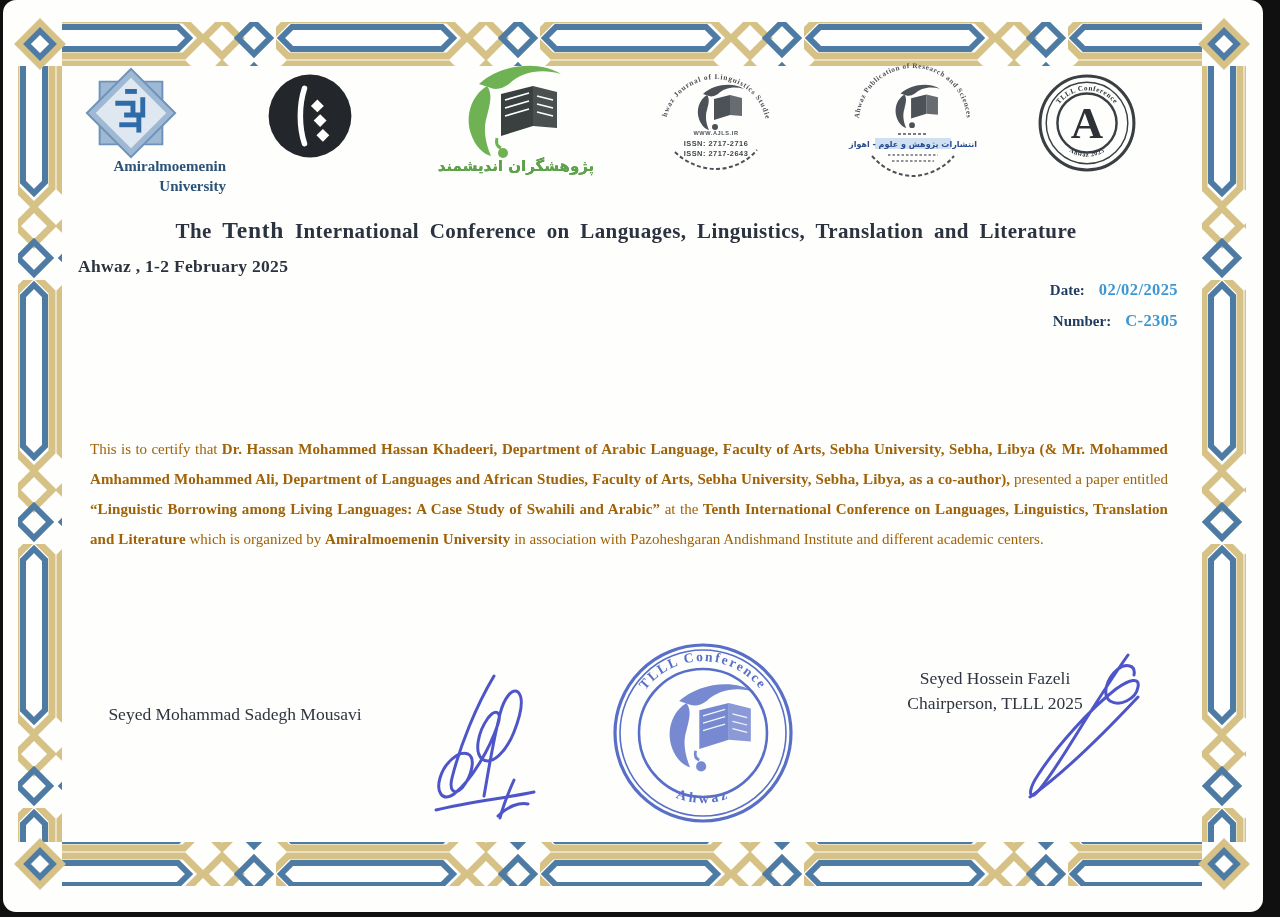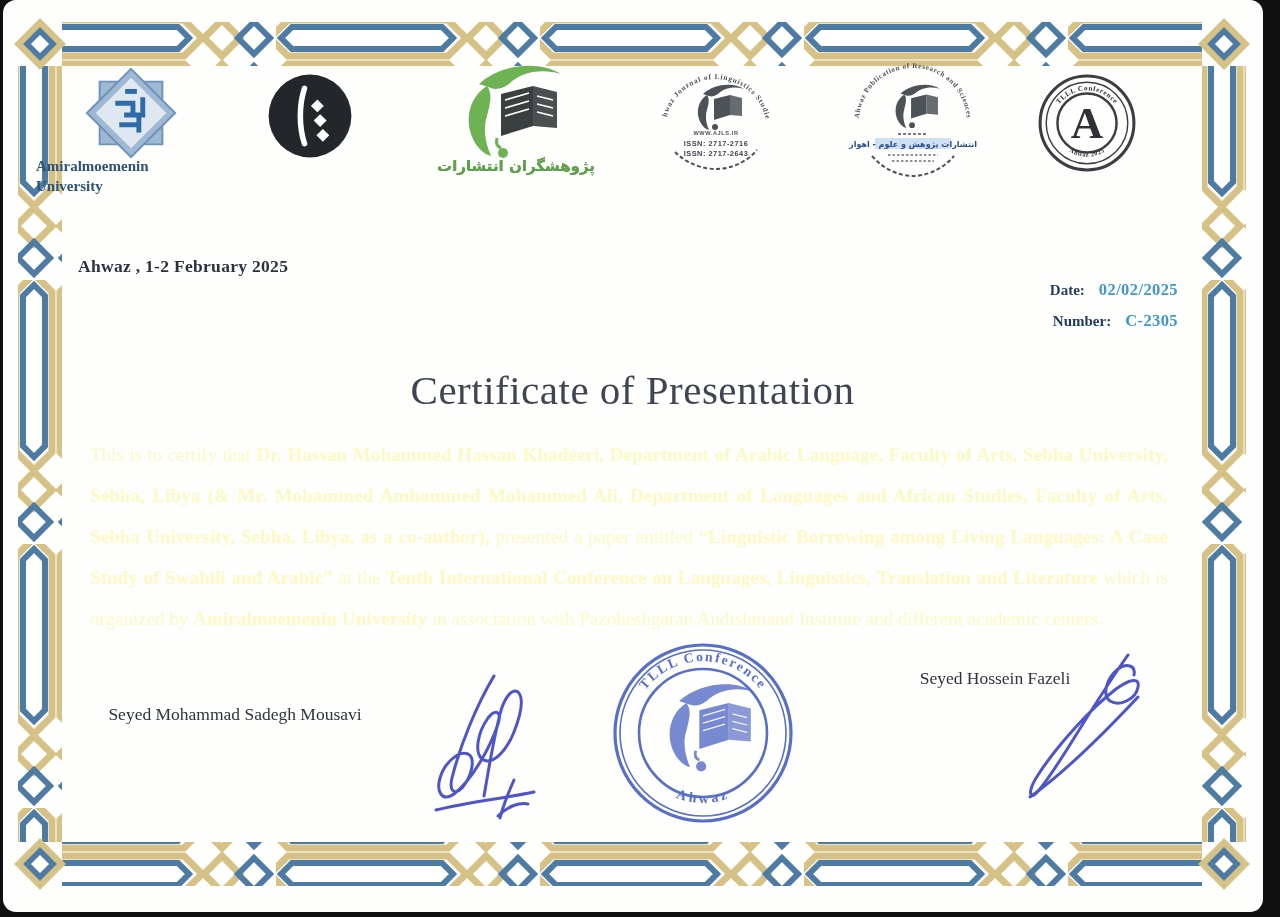--- a/index.html
+++ b/index.html
@@ -1,27 +1,27 @@
 <!DOCTYPE html>
 <html><head>
 <meta charset="utf-8">
 <style>
   html,body{margin:0;padding:0;background:#101010;}
   .photo{position:relative;width:1280px;height:917px;background:#101010;overflow:hidden;
          font-family:"Liberation Serif", serif;}
   .paper{position:absolute;left:3px;top:0;right:17px;bottom:5px;background:#fefefc;border-radius:13px;}
   .abs{position:absolute;}
-  .cap{font-weight:700;text-align:left;}
+  .cap{font-weight:700;text-align:right;}
   .title-line{font-weight:700;color:#2b3340;font-size:21px;letter-spacing:.4px;word-spacing:5px;text-align:center;white-space:nowrap;}
   .title-emph{font-size:23.5px;letter-spacing:.8px;}
   .venue{font-weight:700;color:#2b3340;font-size:17.5px;letter-spacing:.3px;}
   .meta-row{text-align:right;font-weight:700;font-size:15px;color:#1f3a5f;}
   .meta-row .val{color:#3e97d3;font-size:16.5px;margin-left:14px;letter-spacing:.4px;}
   .heading{font-size:41px;color:#3f4552;text-align:center;letter-spacing:.5px;}
-  .para{font-size:19px;line-height:41px;color:#fef9c3;text-align:justify;}
+  .para{font-size:15px;line-height:30px;color:#a16207;text-align:justify;}
   .para b{letter-spacing:.1px;}
   .sig-block{text-align:center;font-size:17.5px;color:#2e3540;line-height:25px;}
   .green-cap{font-family:"DejaVu Sans", sans-serif;font-weight:700;color:#5ea349;font-size:15px;
              letter-spacing:1px;text-align:center;text-shadow:0 0 .5px #3e7e2e;}
   svg{display:block;}
 </style>
 </head>
 <body>
 
 <div class="photo">
@@ -83,21 +83,21 @@
 
   <svg class="abs" style="left:455px;top:60px;" width="120" height="100" viewBox="0 0 120 100">
     <path d="M 24,24 C 46,4 84,0 106,14 C 86,8 66,12 54,24 Q 44,31 36,28 Z" fill="#6fb254"></path>
     <path d="M 32,26 C 16,36 10,56 16,74 C 20,86 28,94 36,96 C 30,82 28,68 32,56 C 35,44 38,34 32,26 Z" fill="#6fb254"></path>
     <path d="M 46,34 L 78,26 L 78,66 L 46,76 Z" fill="#3a3f3f"></path>
     <path d="M 78,26 L 102,32 L 102,68 L 78,66 Z" fill="#4a4f4f"></path>
     <path d="M 50,40 L 74,33 M 50,48 L 74,41 M 50,56 L 74,49 M 82,36 L 98,40 M 82,44 L 98,48 M 82,52 L 98,56" stroke="#ffffff" stroke-width="1.6" fill="none"></path>
     <path d="M 42,78 q -2,8 4,10" stroke="#6fb254" stroke-width="3" fill="none"></path>
     <circle cx="48" cy="93" r="5" fill="#6fb254"></circle>
   </svg>
-  <div class="abs green-cap" style="left:430px;top:157px;width:172px;">پژوهشگران انتشارات</div>
+  <div class="abs green-cap" style="left:430px;top:157px;width:172px;">پژوهشگران اندیشمند</div>
 
   <svg class="abs" style="left:655px;top:56px;" width="122" height="122" viewBox="0 0 122 122">
     <defs>
         <path id="ajlsTop" d="M 11,64 A 51,51 0 0 1 111,64"></path>
       </defs>
     <text font-family="Liberation Serif, serif" font-size="7.4" font-weight="700" fill="#4c5258" letter-spacing="0.8">
       <textPath href="#ajlsTop" startOffset="50%" text-anchor="middle">Ahwaz Journal of Linguistics Studies</textPath>
     </text>
     <g transform="translate(36,26) scale(0.5)" fill="#4c5258">
       <path d="M 24,24 C 46,4 84,0 106,14 C 86,8 66,12 54,24 Q 44,31 36,28 Z"></path>
@@ -143,38 +143,41 @@
     </defs>
     <text font-family="Liberation Serif, serif" font-size="7" font-weight="700" fill="#2e3236" letter-spacing="0.6">
       <textPath href="#aSealTop" startOffset="50%" text-anchor="middle">TLLL Conference</textPath>
     </text>
     <text x="50" y="65" text-anchor="middle" font-family="Liberation Serif, serif" font-size="44" font-weight="700" fill="#2e3236">A</text>
     <text font-family="Liberation Serif, serif" font-size="6.2" font-weight="700" fill="#2e3236" letter-spacing="0.5">
       <textPath href="#aSealBot" startOffset="50%" text-anchor="middle">Ahwaz 2025</textPath>
     </text>
   </svg>
 
+  <div class="abs title-line" style="left:70px;top:217px;width:1112px;">
+    <span>The </span><span class="title-emph">Tenth</span><span> International Conference on Languages, Linguistics, Translation and Literature</span>
+  </div>
   <div class="abs venue" style="left:78px;top:256px;text-align:right;">Ahwaz ,  1-2 February 2025</div>
 
   <div class="abs meta-row" style="left:950px;top:280px;width:228px;">
     <span>Date:</span><span class="val">02/02/2025</span>
   </div>
   <div class="abs meta-row" style="left:950px;top:311px;width:228px;">
     <span>Number:</span><span class="val">C-2305</span>
   </div>
 
-  <div class="abs heading" style="left:90px;top:366px;width:1085px;">Certificate of Presentation</div>
 
   <div class="abs para" style="left:90px;top:434px;width:1078px;"><span>This is to certify that </span><b>Dr. Hassan Mohammed Hassan Khadeeri, Department of Arabic Language, Faculty of Arts, Sebha University, Sebha, Libya (&amp; Mr. Mohammed Amhammed Mohammed Ali, Department of Languages and African Studies, Faculty of Arts, Sebha University, Sebha, Libya, as a co-author),</b><span> presented a paper entitled </span><b>“Linguistic Borrowing among Living Languages: A Case Study of Swahili and Arabic”</b><span> at the </span><b>Tenth International Conference on Languages, Linguistics, Translation and Literature</b><span> which is organized by </span><b>Amiralmoemenin University</b><span> in association with Pazoheshgaran Andishmand Institute and different academic centers.</span></div>
 
   <div class="abs sig-block" style="left:85px;top:702px;width:300px;">
     <div>Seyed Mohammad Sadegh Mousavi</div>
   </div>
   <div class="abs sig-block" style="left:845px;top:666px;width:300px;">
     <div>Seyed Hossein Fazeli</div>
+    <div>Chairperson, TLLL 2025</div>
   </div>
 
   <svg class="abs" style="left:402px;top:662px;" width="170" height="165" viewBox="0 0 170 165">
     <g fill="none" stroke="#4d55c8" stroke-width="3" stroke-linecap="round" stroke-linejoin="round">
       <path d="M 92,14 C 74,44 58,84 50,116 C 47,128 52,134 60,126 C 70,114 74,96 66,92 C 56,88 42,102 38,116 C 34,130 40,140 52,132 C 70,118 88,86 96,62 C 100,50 94,46 86,56 C 76,70 72,90 80,97 C 90,104 104,90 112,70 C 119,52 122,36 116,30 C 110,26 102,36 98,52 C 90,84 86,112 82,134"></path>
       <path d="M 34,148 C 66,140 104,136 132,130"></path>
       <path d="M 112,118 C 104,136 100,148 98,156"></path>
       <path d="M 96,154 C 106,144 118,140 126,142"></path>
     </g>
   </svg>

